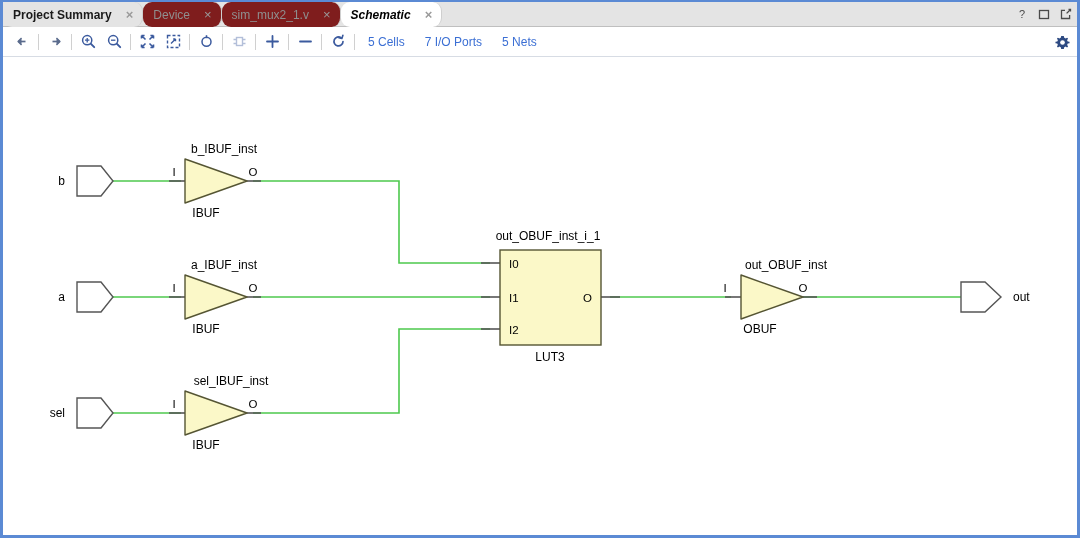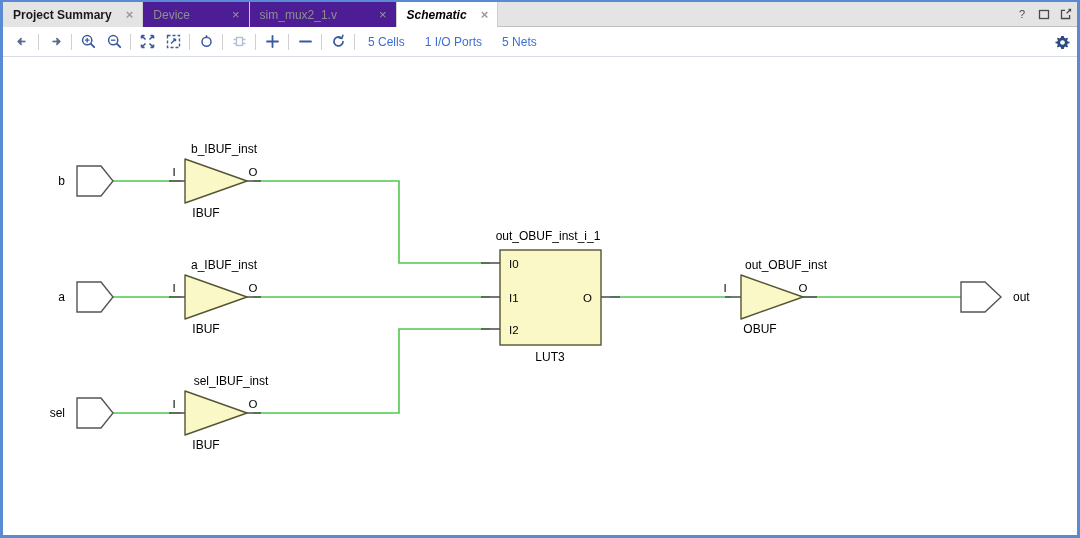--- a/index.html
+++ b/index.html
@@ -33,23 +33,24 @@
     display: flex; align-items: stretch;
   }
   .tab {
     display: flex; align-items: center;
     padding: 0 7px 0 10px;
     height: 25px;
     font-size: 12px;
     border-right: 1px solid #cfcfcf;
     white-space: nowrap;
     cursor: default;
+    border-radius: 9px;
   }
   .tab.inactive-strong { background: #e4e4e4; color: #1a1a1a; font-weight: bold; }
-  .tab.inactive-dim    { background: #4c1d95; color: #8f8f8f; gap: 28px; }
+  .tab.inactive-dim    { background: #7f1d1d; color: #8f8f8f; }
   .tab.active          { background: #ffffff; color: #000000; font-weight: bold;
                          border-right: 1px solid #cfcfcf; font-style: italic; }
   .tab-label { padding-right: 12px; }
   .tab-close {
     color: #9a9a9a; font-size: 13px; line-height: 1;
     padding: 0 2px; cursor: pointer;
   }
   .tab-filler { flex: 1; background: #e4e4e4; }
 
   .winbtns {
@@ -238,21 +239,21 @@
 
     <div class="tbtn">
       <svg width="17" height="17" viewBox="0 0 17 17">
         <path d="M13 8.5 A4.5 4.5 0 1 1 11 4.7" fill="none" stroke="#3b5a9e" stroke-width="1.7" stroke-linecap="round"></path>
         <path d="M12.9 2.3 L11.9 5.4 L8.9 4.7" fill="none" stroke="#3b5a9e" stroke-width="1.6" stroke-linejoin="round" stroke-linecap="round"></path>
       </svg>
     </div>
     <div class="tsep"></div>
 
     <span class="tlink">5 Cells</span>
-    <span class="tlink">1 I/O Ports</span>
+    <span class="tlink">7 I/O Ports</span>
     <span class="tlink">5 Nets</span>
   </div>
 
   <div class="gear-holder">
     <svg width="15" height="15" viewBox="0 0 16 16">
       <path d="M8 1.1 L9.4 1.1 L9.8 3.0 A5.2 5.2 0 0 1 11.2 3.8 L12.9 2.8 L13.9 3.8 L12.9 5.5
                A5.2 5.2 0 0 1 13.6 6.9 L15.5 7.3 L15.5 8.7 L13.6 9.1 A5.2 5.2 0 0 1 12.9 10.5
                L13.9 12.2 L12.9 13.2 L11.2 12.2 A5.2 5.2 0 0 1 9.8 13.0 L9.4 14.9 L8 14.9
                L6.6 14.9 L6.2 13.0 A5.2 5.2 0 0 1 4.8 12.2 L3.1 13.2 L2.1 12.2 L3.1 10.5
                A5.2 5.2 0 0 1 2.4 9.1 L0.5 8.7 L0.5 7.3 L2.4 6.9 A5.2 5.2 0 0 1 3.1 5.5

